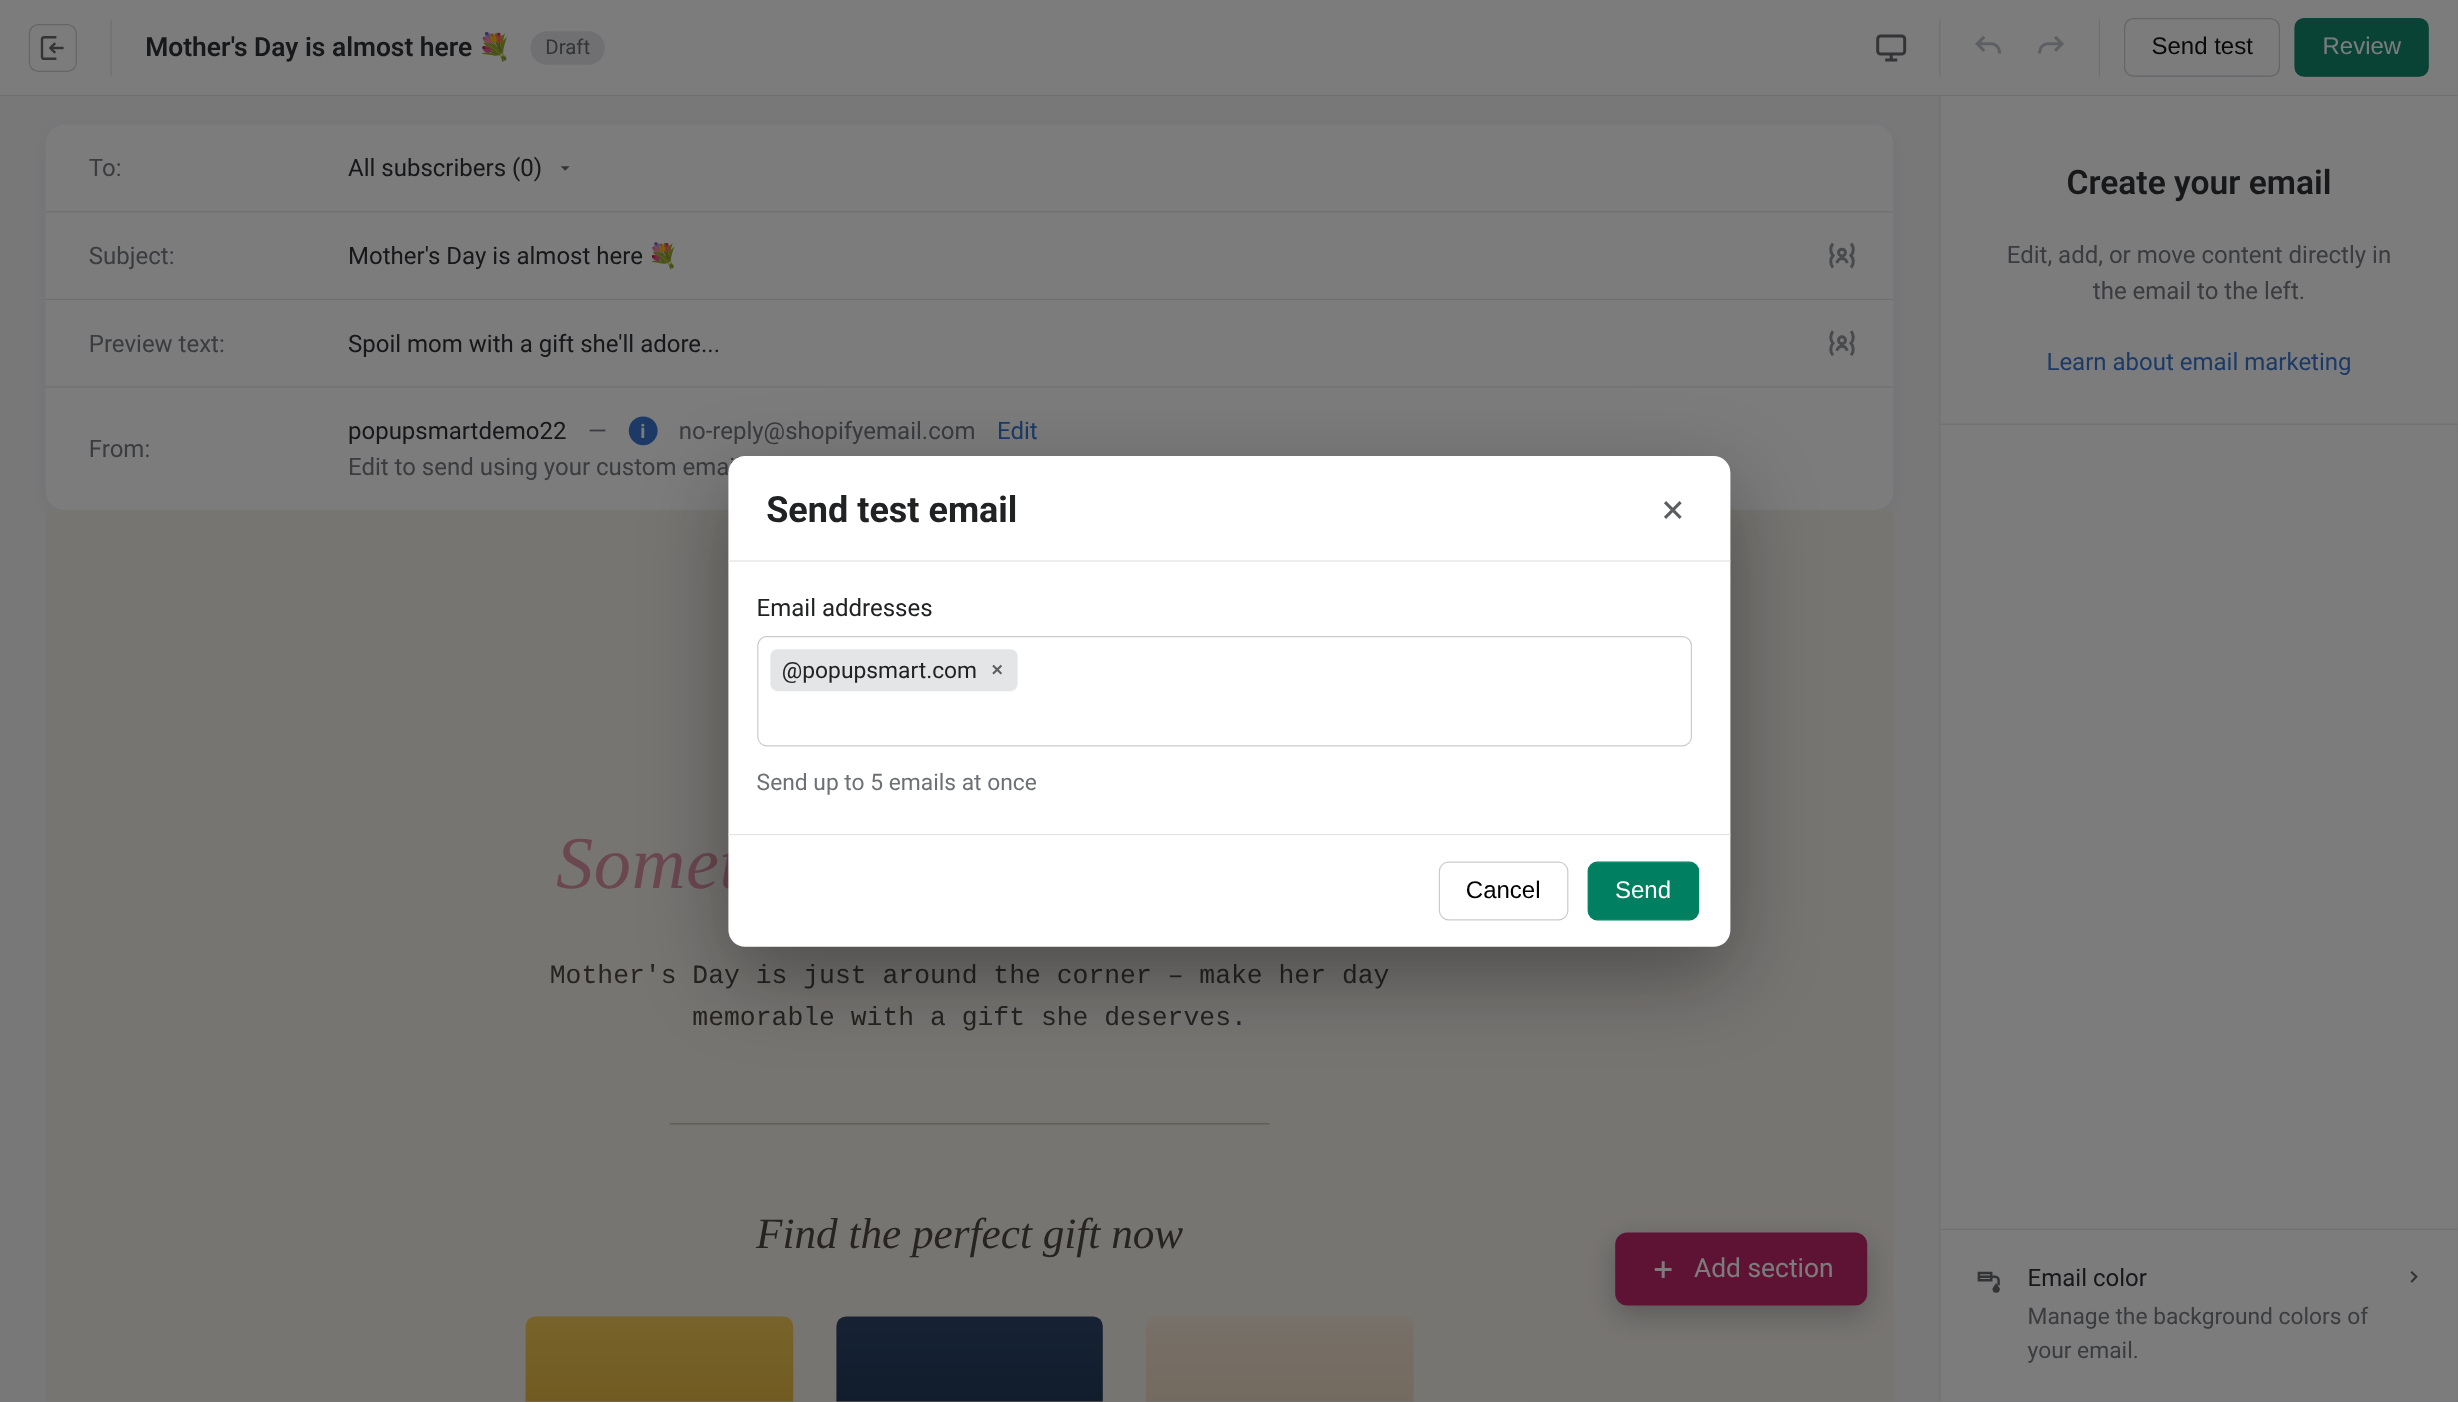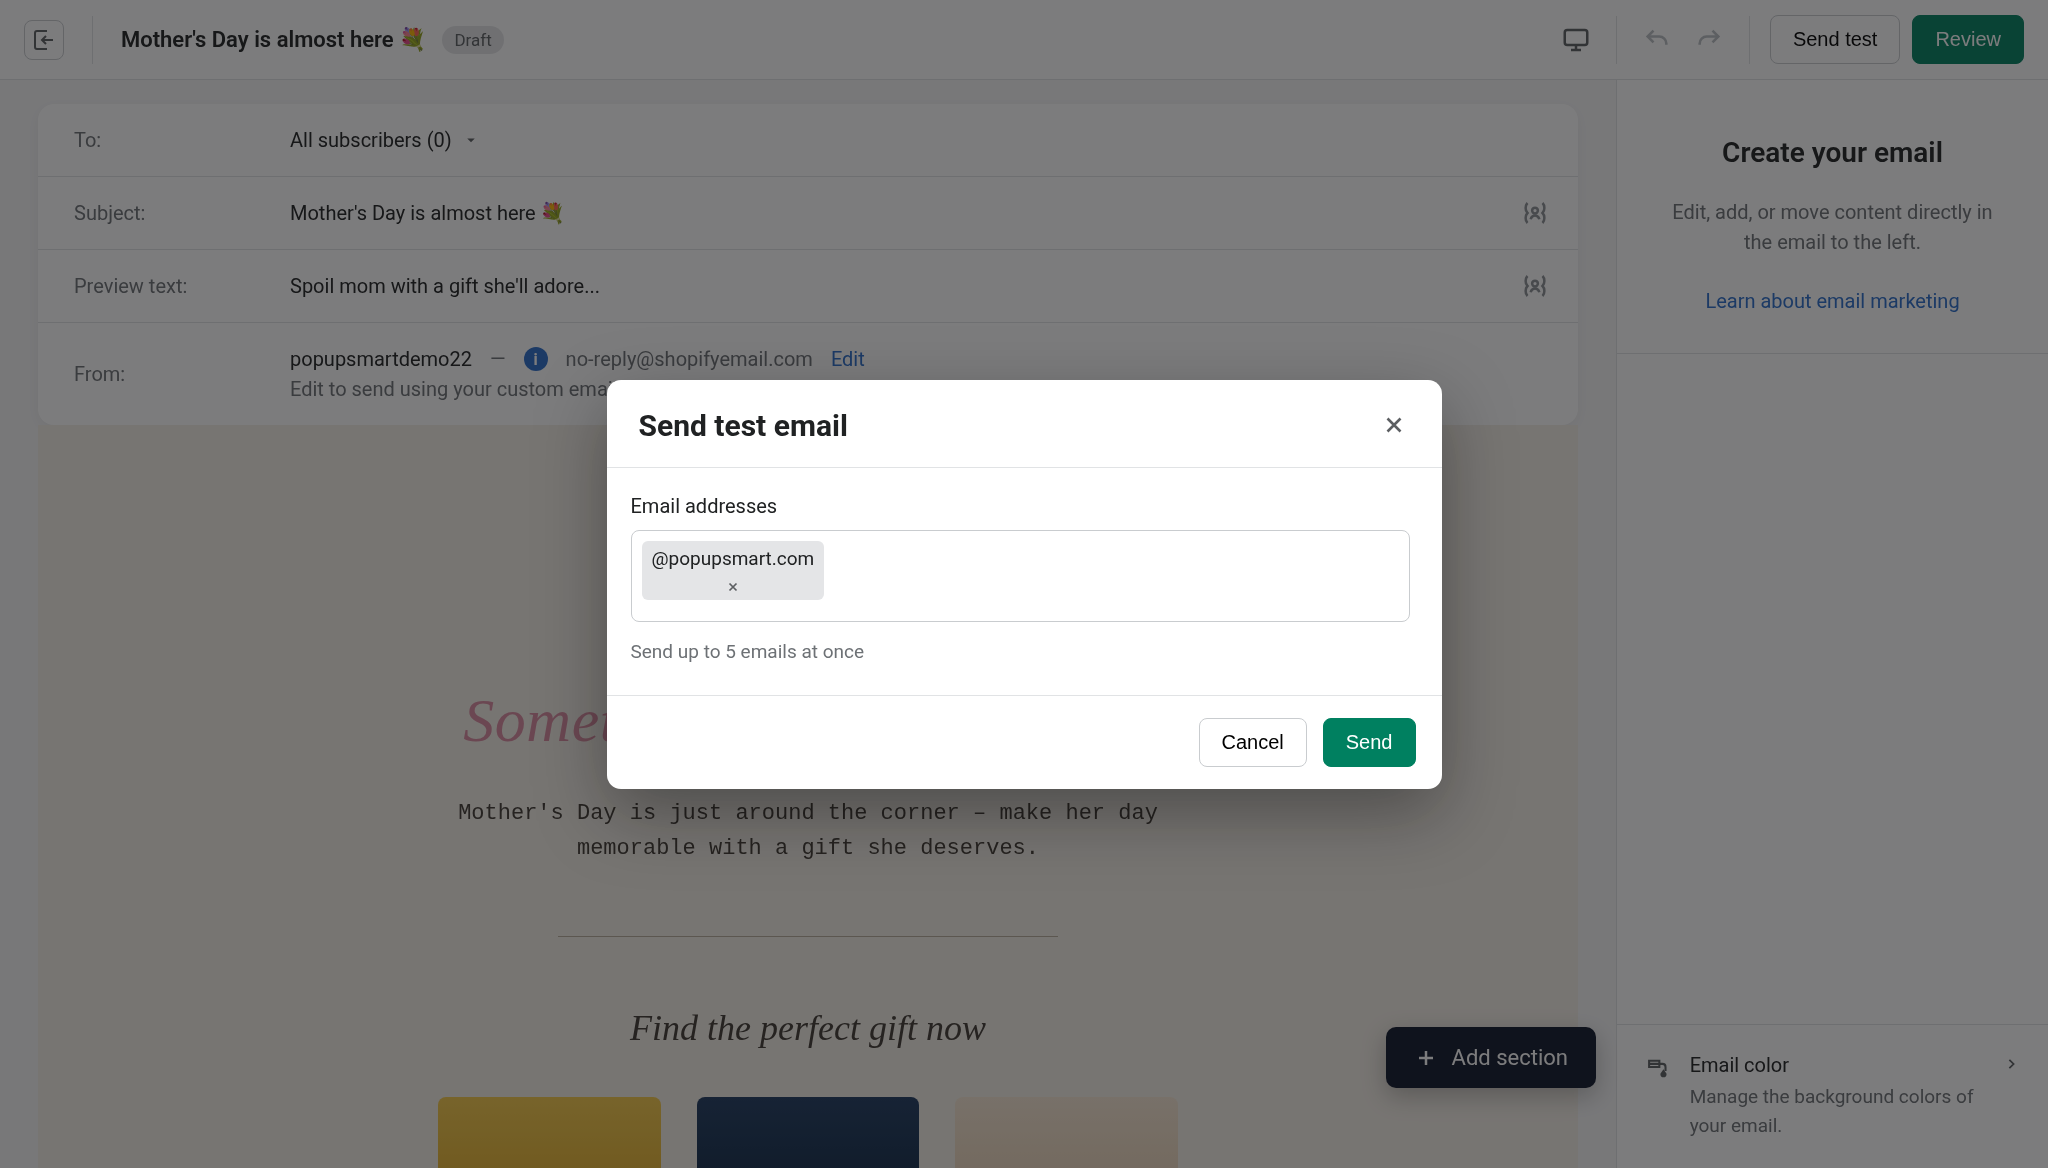--- a/index.html
+++ b/index.html
@@ -201,23 +201,23 @@
     padding: 28px 28px;
     display: flex; align-items: flex-start; gap: 20px;
   }
   .rp-acc-body { flex: 1 1 auto; }
   .rp-acc-title { font-weight: 400; font-size: 20px; margin-bottom: 6px; }
   .rp-acc-desc { font-size: 19px; color: var(--text-subdued); line-height: 1.5; }
 
   
   .add-section {
     position: fixed;
-    right: 452px;
+    right: 492px;
     bottom: 80px;
-    background: #0f172a;
+    background: #be185d;
     color: #fff;
     border-radius: 10px;
     padding: 18px 28px;
     display: flex; align-items: center; gap: 14px;
     font-size: 22px;
     box-shadow: 0 8px 24px rgba(0,0,0,.25);
   }
 
   
   .modal-backdrop {
@@ -253,21 +253,20 @@
     padding: 10px;
     display: flex; flex-wrap: wrap; align-items: flex-start; gap: 8px;
   }
   .chip {
     background: var(--chip-bg);
     border-radius: 6px;
     padding: 6px 10px;
     display: flex; align-items: center; gap: 10px;
     font-size: 19px;
     color: #202223;
-    flex-direction: column;
   }
   .chip-x { font-size: 16px; color: #5c5f62; }
   .help { font-size: 19px; color: var(--text-subdued); margin-top: 18px; }
 
   svg { display: block; }
 </style>
 </head>
 <body>
 
 <div class="topbar">

